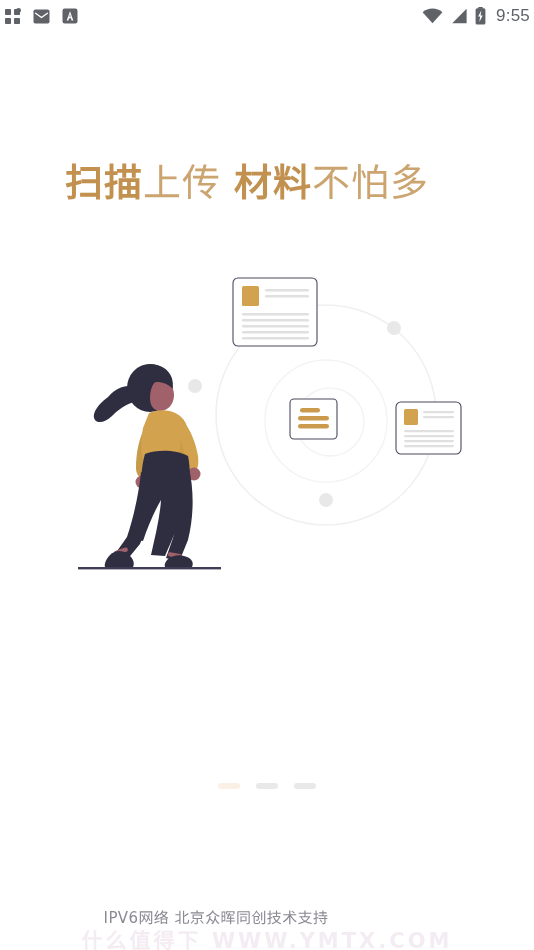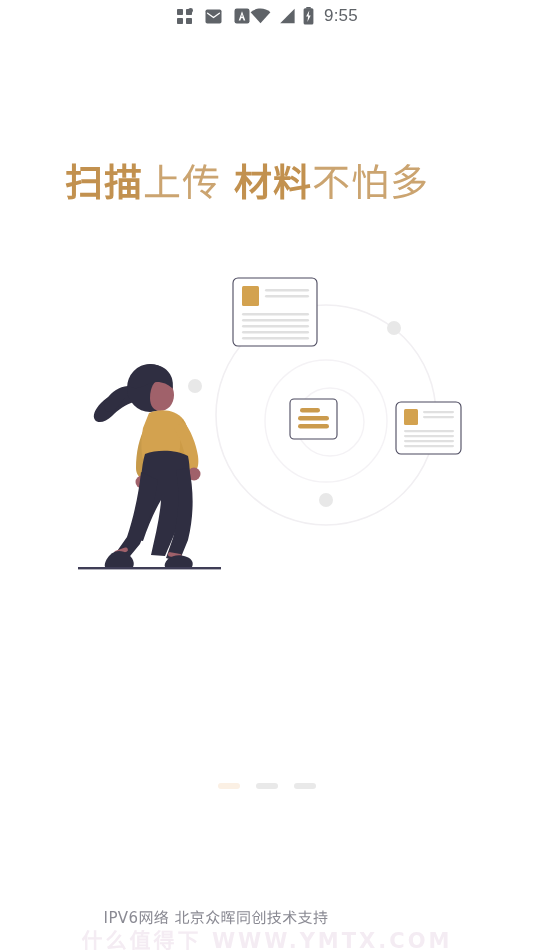--- a/index.html
+++ b/index.html
@@ -18,22 +18,22 @@
   }
 
   
   .statusbar {
     position: absolute;
     top: 0; left: 0;
     width: 534px;
     height: 32px;
     display: flex;
     align-items: center;
-    justify-content: center;
-    padding: 0 14px;
+    justify-content: space-between;
+    padding: 0 4px;
     box-sizing: border-box;
   }
   .sb-left {
     display: flex;
     align-items: center;
     gap: 12px;
   }
   .sb-right {
     display: flex;
     align-items: center;

